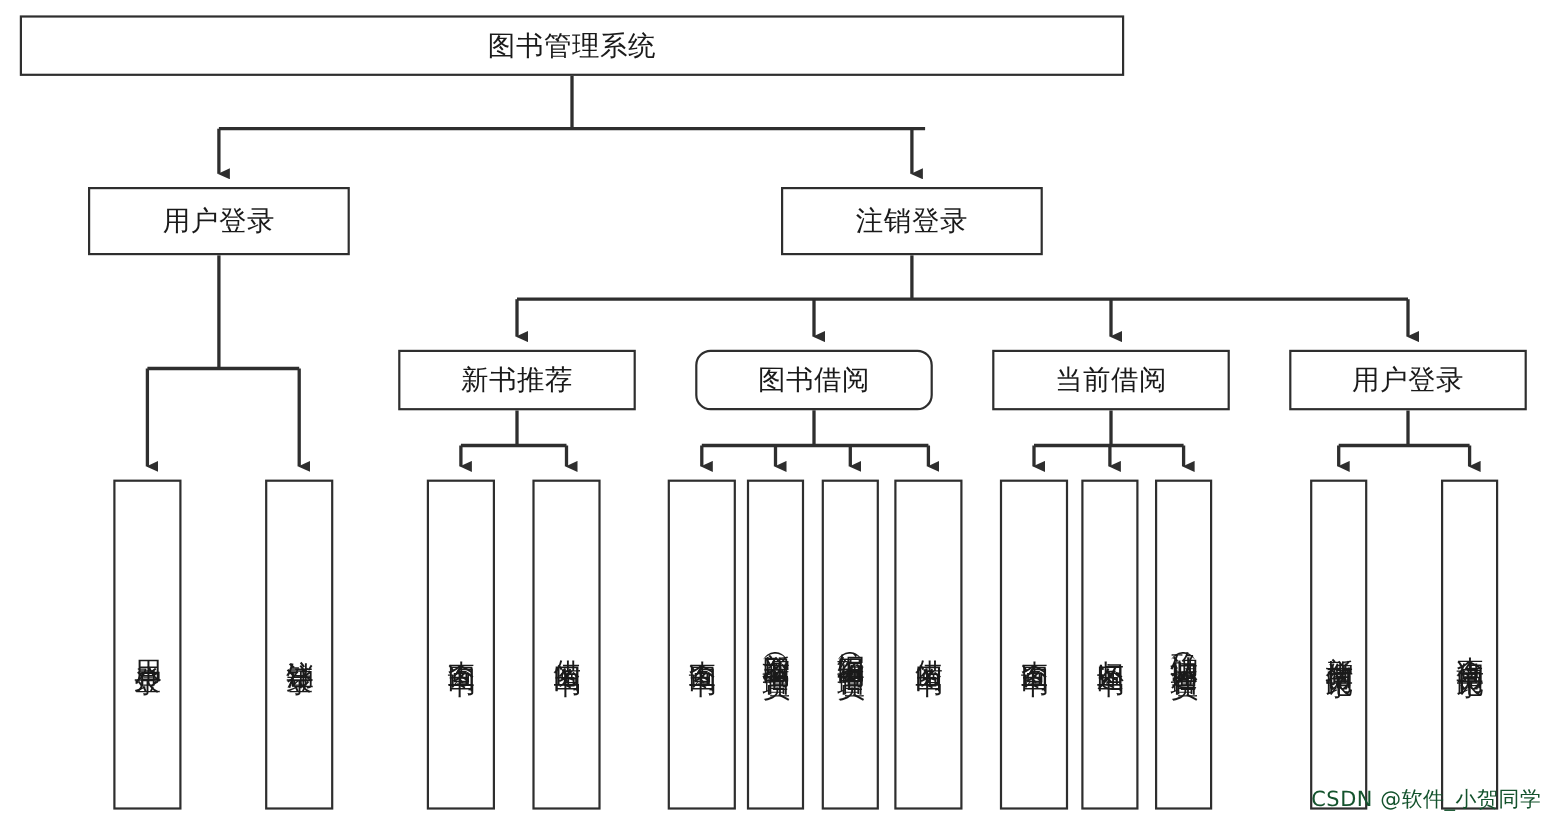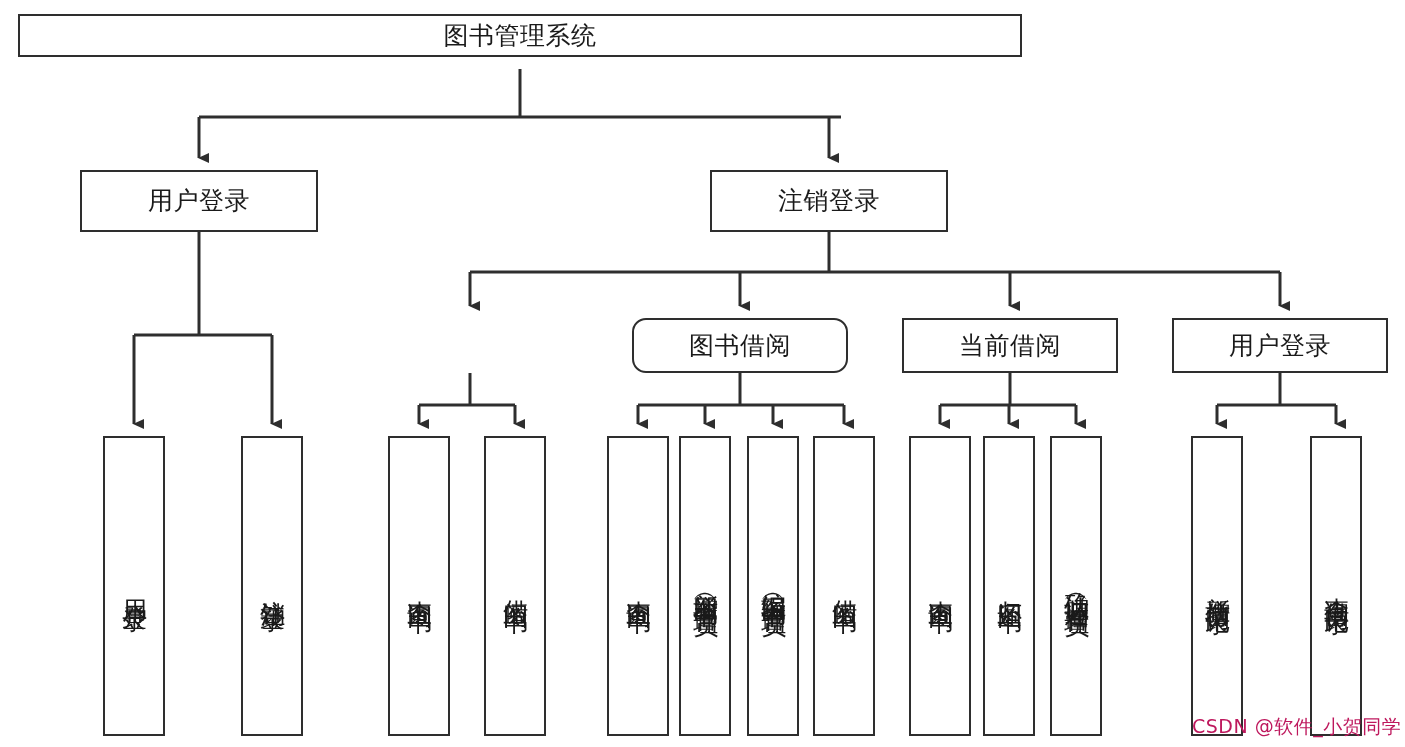--- a/index.html
+++ b/index.html
@@ -58,21 +58,21 @@
   .node.v .lbl {
     writing-mode: vertical-rl;
     text-orientation: upright;
     font-size: 25px;
     line-height: 1.05;
     letter-spacing: 3px;
     white-space: nowrap;
   }
   #watermark {
     position: absolute;
-    color: #be185d;
+    color: #14532d;
     font-size: 19px;
     white-space: nowrap;
     letter-spacing: 0.5px;
   }
 </style>
 </head>
 <body>
 
 <div id="canvas">
 
@@ -119,31 +119,34 @@
       <path d="M1009,405 L1009,424" marker-end="url(#arw)"></path>
       <path d="M1076,405 L1076,424" marker-end="url(#arw)"></path>
 
       <path d="M1280,373 L1280,405"></path>
       <path d="M1217,405 L1336,405"></path>
       <path d="M1217,405 L1217,424" marker-end="url(#arw)"></path>
       <path d="M1336,405 L1336,424" marker-end="url(#arw)"></path>
     </g>
   </svg>
 
-  <div class="node root h" style="left:18px; top:14px; width:1004px; height:43px;">
+  <div class="node root h" style="left:18px; top:14px; width:1004px; height:55px;">
     <span class="lbl">图书管理系统</span>
   </div>
 
   <div class="node h" style="left:80px; top:170px; width:238px; height:62px;">
     <span class="lbl">用户登录</span>
   </div>
   <div class="node h" style="left:710px; top:170px; width:238px; height:62px;">
     <span class="lbl">注销登录</span>
   </div>
 
+  <div class="node h" style="left:362px; top:318px; width:216px; height:55px;">
+    <span class="lbl">新书推荐</span>
+  </div>
   <div class="node h" style="left:632px; top:318px; width:216px; height:55px;border-radius:14px;">
     <span class="lbl">图书借阅</span>
   </div>
   <div class="node h" style="left:902px; top:318px; width:216px; height:55px;">
     <span class="lbl">当前借阅</span>
   </div>
   <div class="node h" style="left:1172px; top:318px; width:216px; height:55px;">
     <span class="lbl">用户登录</span>
   </div>
 

